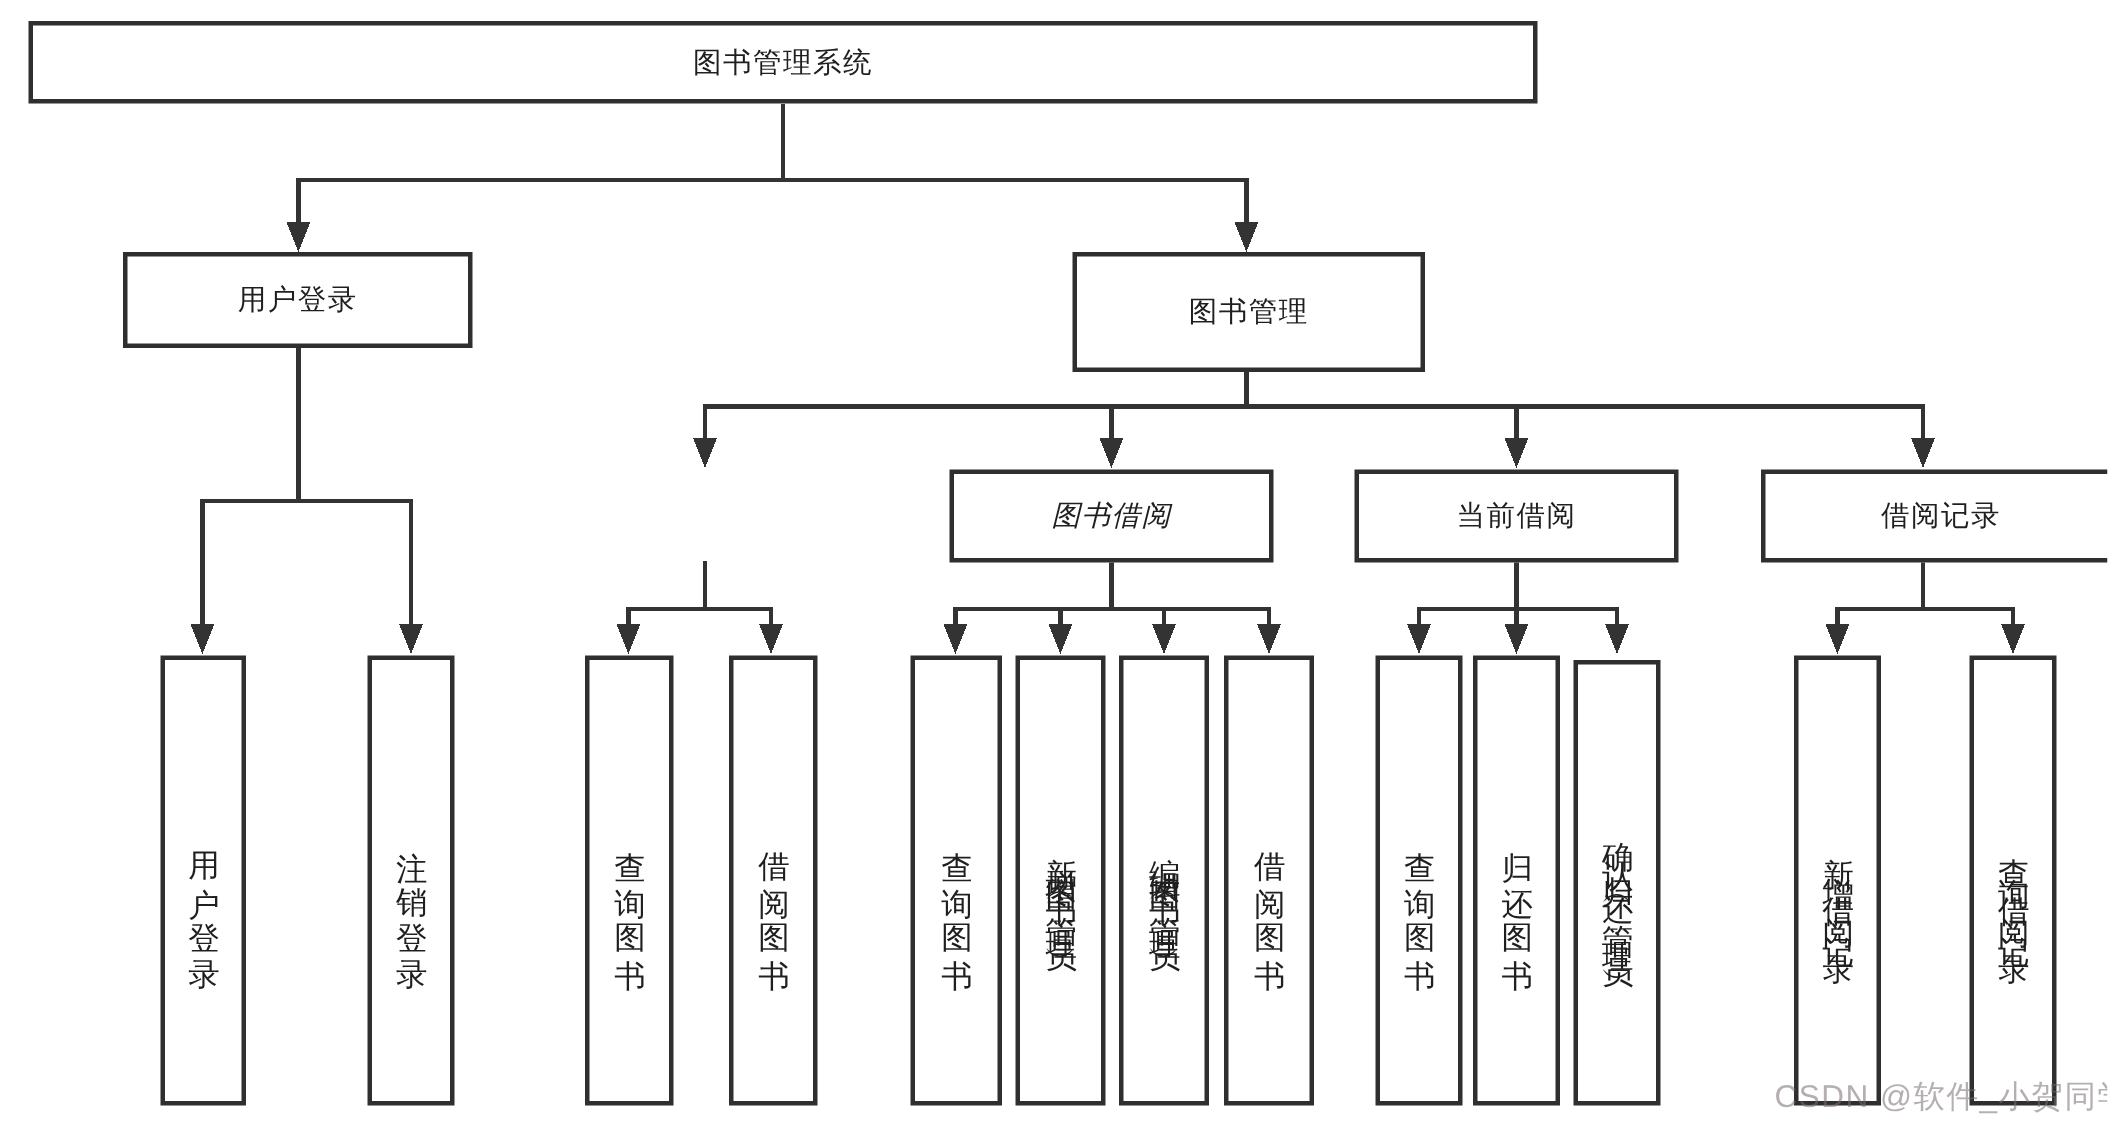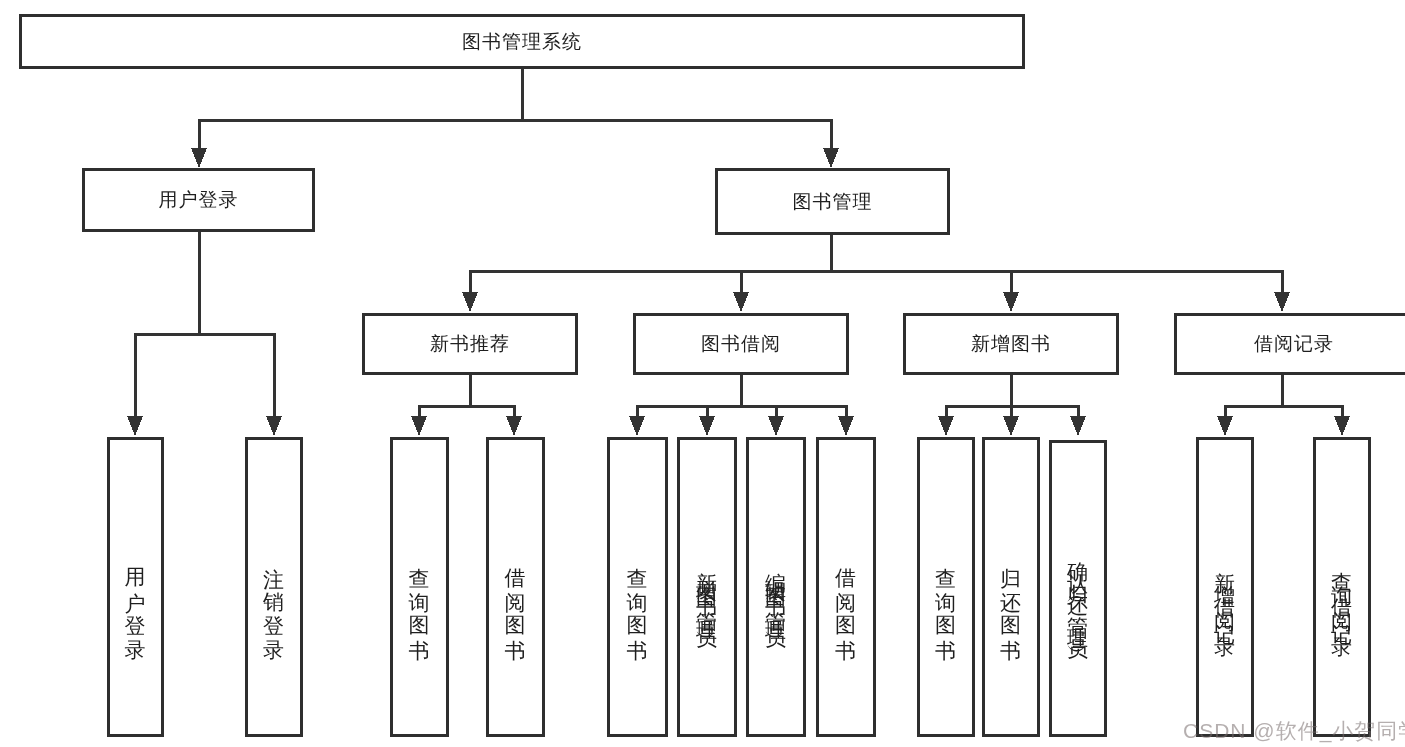--- a/index.html
+++ b/index.html
@@ -99,32 +99,29 @@
     </g>
   </svg>
 
   <div class="node" style="left:19px;top:14px;width:1006px;height:55px;">
     <span class="hlabel">图书管理系统</span>
   </div>
 
   <div class="node" style="left:82px;top:168px;width:233px;height:64px;">
     <span class="hlabel">用户登录</span>
   </div>
-  <div class="node" style="left:715px;top:168px;width:235px;height:67px;">
+  <div class="node" style="left:715px;top:168px;width:235px;height:80px;">
     <span class="hlabel">图书管理</span>
   </div>
 
-  <div class="node" style="left:362px;top:313px;width:216px;height:62px;">
-    <span class="hlabel">新书推荐</span>
-  </div>
-  <div class="node" style="left:633px;top:313px;width:216px;height:62px;">
+  <div class="node" style="left:633px;top:313px;width:216px;height:62px;font-style:italic;">
     <span class="hlabel">图书借阅</span>
   </div>
   <div class="node" style="left:903px;top:313px;width:216px;height:62px;">
-    <span class="hlabel">新增图书</span>
+    <span class="hlabel">当前借阅</span>
   </div>
   <div class="node" style="left:1174px;top:313px;width:240px;height:62px;">
     <span class="hlabel">借阅记录</span>
   </div>
 
   <div class="node" style="left:107px;top:437px;width:57px;height:300px;">
     <span class="vtext ls4">用户登录</span>
   </div>
   <div class="node" style="left:245px;top:437px;width:58px;height:300px;">
     <span class="vtext ls4">注销登录</span>

